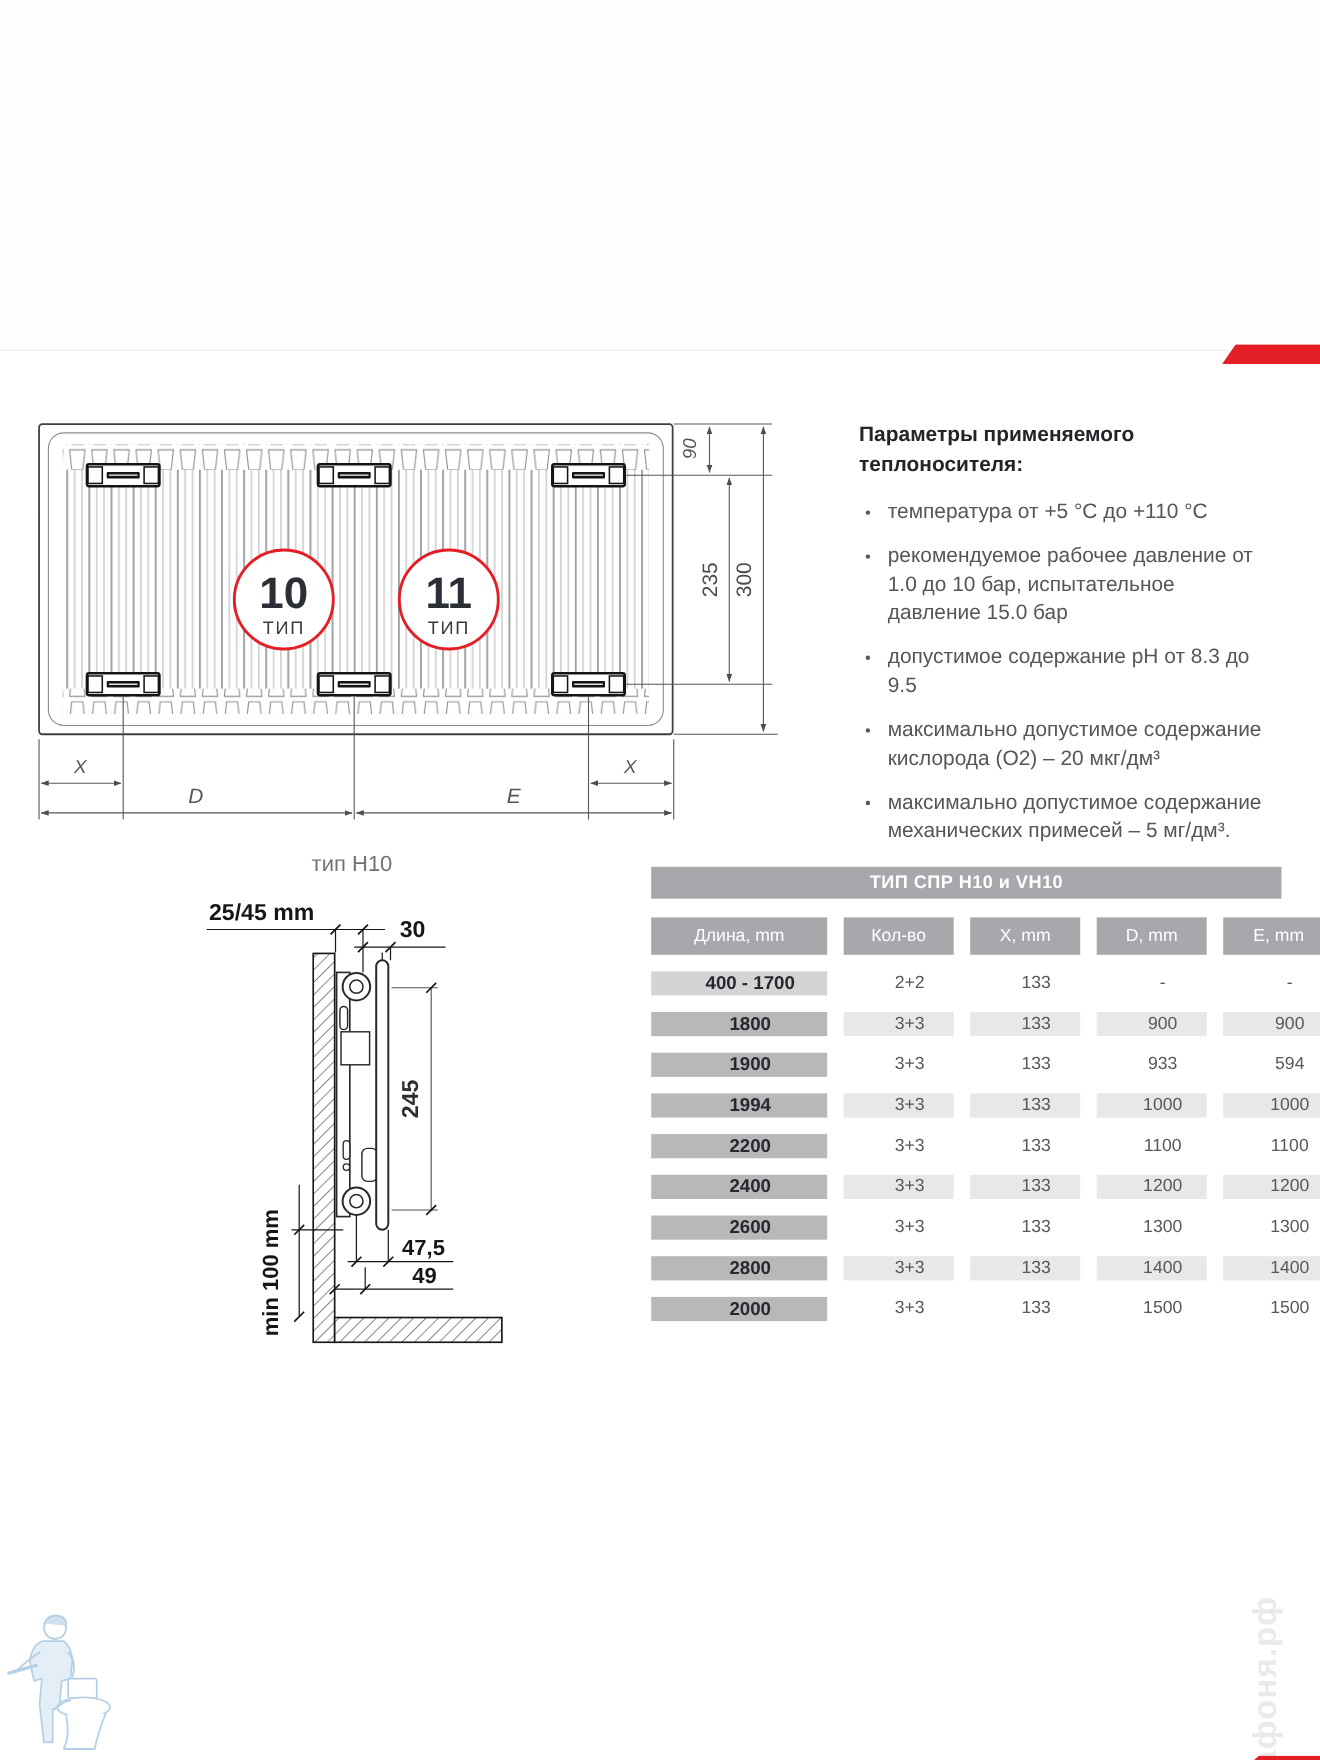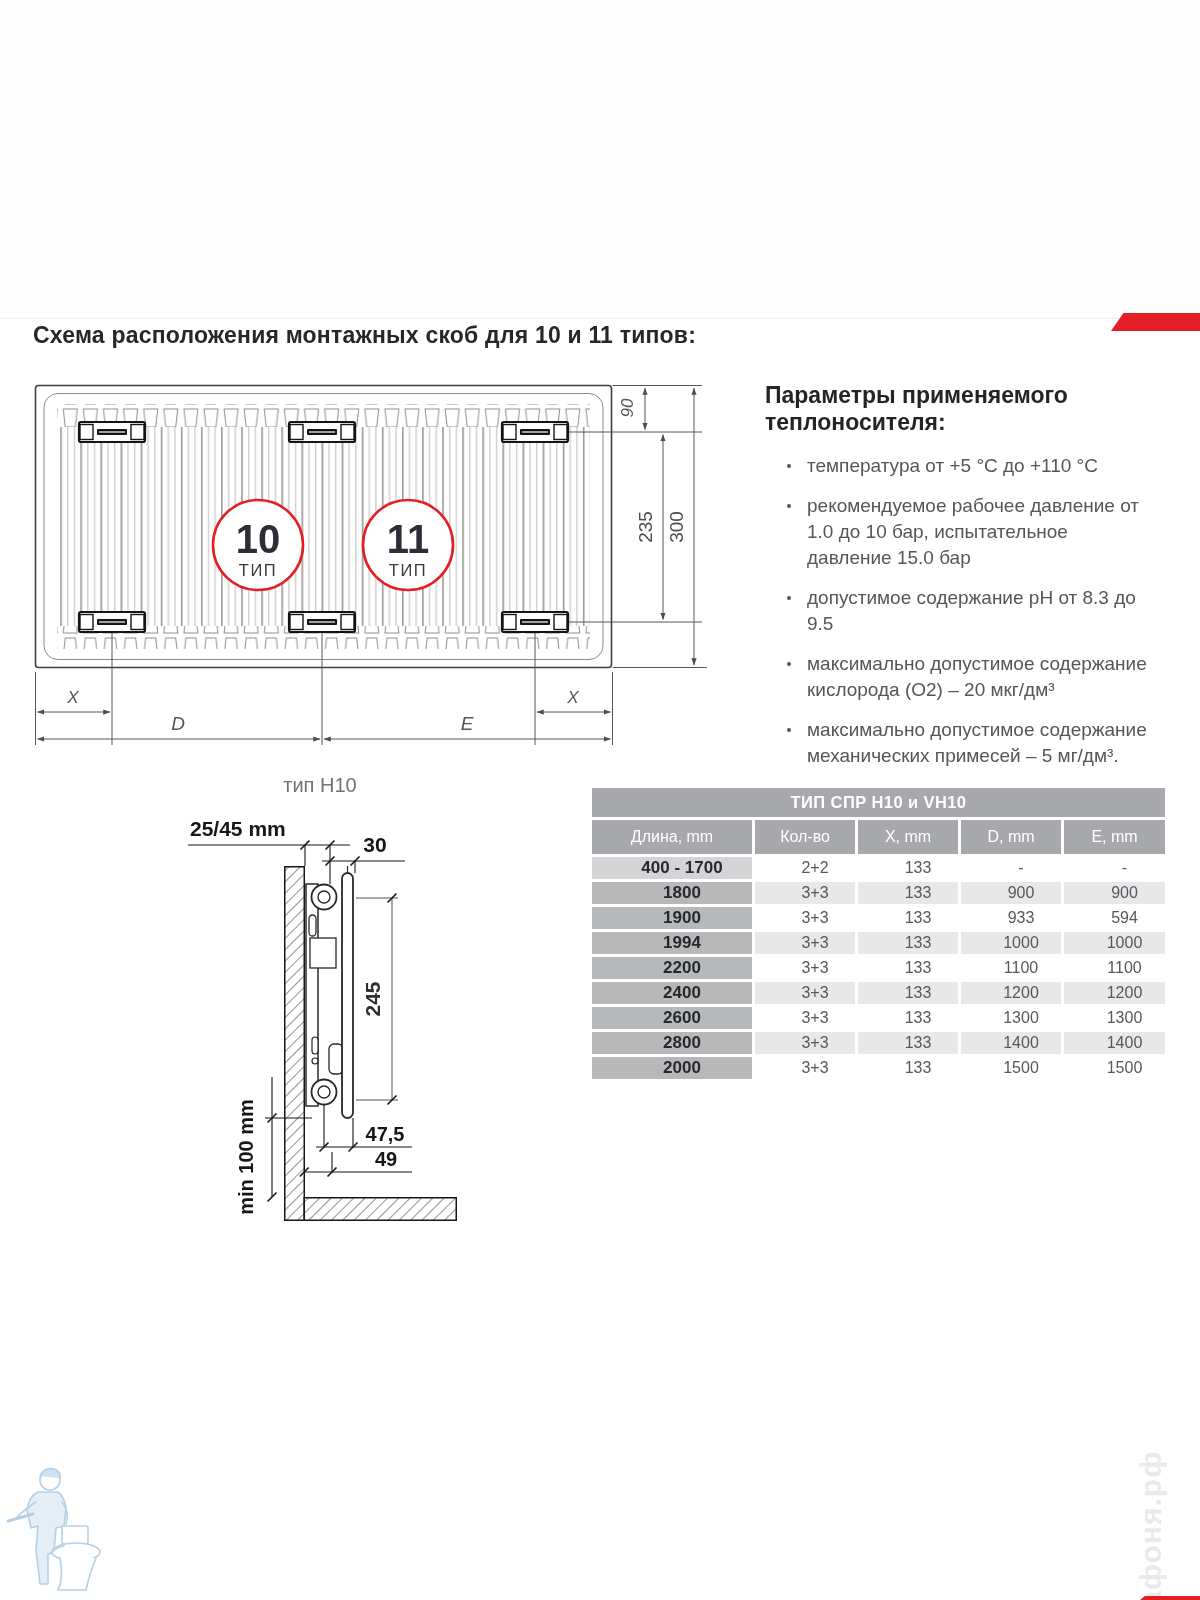--- a/index.html
+++ b/index.html
@@ -16,51 +16,50 @@
   svg{position:absolute;}
   svg text{font-family:"Liberation Sans",sans-serif;}
   .dimtxt{font-size:19px;fill:#4b4c4f;}
   .dimtxt-s{font-size:17px;fill:#55565a;font-style:italic;}
   .sv-b{font-size:20px;font-weight:bold;fill:#161618;}
   .badge-num{font-size:40px;font-weight:bold;fill:#2c2e35;}
   .badge-sub{font-size:16.5px;fill:#3a3a3c;letter-spacing:1.5px;}
   .view-label{font-size:20px;fill:#717274;}
   
   .params{position:absolute;left:765px;top:382px;width:402px;}
-  .params h3{margin:0 0 17px 0;font-size:23px;line-height:27px;font-weight:bold;color:#232428;}
+  .params h3{margin:0 0 17px 16px;font-size:19px;line-height:27px;font-weight:bold;color:#232428;}
   .params ul{list-style:none;margin:16px;padding:0;}
   .params li{position:relative;padding-left:26px;margin-bottom:14px;font-size:19px;line-height:26px;
              color:#55565a;}
   .dot{position:absolute;left:6px;top:11px;width:4px;height:4px;border-radius:50%;background:#55565a;}
   
   .tbl{position:absolute;left:592px;top:788px;width:573px;}
   .tbl-title{height:29px;background:#a6a8ab;color:#fff;font-weight:bold;font-size:16.5px;
              display:flex;align-items:center;justify-content:center;letter-spacing:0.4px;
-             margin-bottom:3px;}
+             margin-bottom:17px;}
   .tbl-grid{display:grid;grid-template-columns:160px 100px 100px 100px 101px;
-            grid-template-rows:34px repeat(9,22px);gap:3px;}
+            grid-template-rows:34px repeat(9,22px);gap:15px;}
   .th{background:#a6a8ab;color:#fff;font-size:16px;display:flex;align-items:center;
       justify-content:center;}
   .td{display:flex;align-items:center;justify-content:center;font-size:16px;color:#57585b;
       background:#fff;padding-left:20px;}
   .td.len{background:#b6b8ba;color:#28292c;font-weight:bold;font-size:17px;}
   .td.len0{background:#d2d4d6;}
   .td.shade{background:#e7e8e9;}
   
   .wm-site{position:absolute;left:1134px;top:1468px;height:140px;writing-mode:vertical-rl;
            transform:rotate(180deg);font-size:30px;font-weight:bold;color:#eaeaea;
            letter-spacing:1px;white-space:nowrap;}
 </style>
 </head>
 <body>
 
 <div class="page">
   <div class="topzone"></div>
   <div class="corner-accent"></div>
-  <div class="page-title">Схема расположения монтажных скоб для 10 и 11 типов:</div>
 
   <svg style="left:0;top:360px;" width="720" height="445" viewBox="0 0 720 445">
     <defs>
       <pattern id="finPat" width="6.7" height="8" patternUnits="userSpaceOnUse">
         <line x1="0.8" y1="0" x2="0.8" y2="8" stroke="#b2b2b2" stroke-width="0.9"></line>
       </pattern>
       <pattern id="finPat2" width="20.1" height="8" patternUnits="userSpaceOnUse">
         <line x1="0.8" y1="0" x2="0.8" y2="8" stroke="#8e8e8e" stroke-width="1.2"></line>
       </pattern>
       <pattern id="headTop" width="20.1" height="23" patternUnits="userSpaceOnUse">

